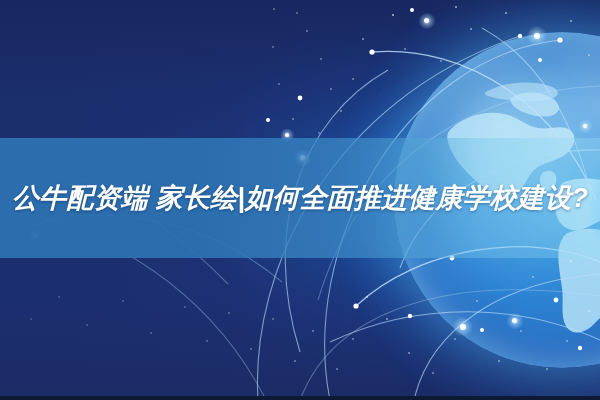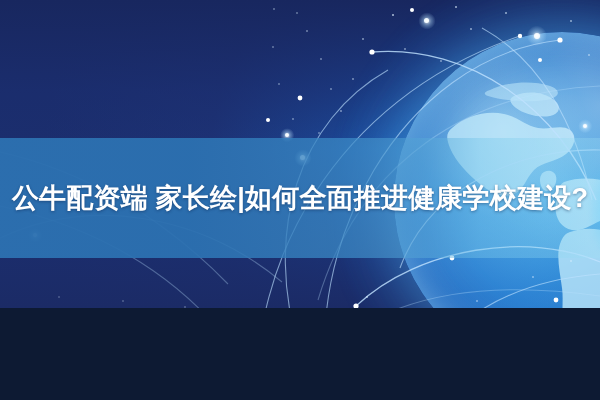--- a/index.html
+++ b/index.html
@@ -1,21 +1,22 @@
 <!DOCTYPE html>
 <html><head>
 <meta charset="utf-8">
 <style>
   html,body{margin:0;padding:0;background:#0d1a33;}
   #stage{
     position:relative;
-    width:600px;height:308px;
+    width:600px;height:396px;
     overflow:hidden;
     font-family:"Liberation Sans","DejaVu Sans",sans-serif;
     background:#1e3278;
+    font-style:italic;
   }
 
   
   .bg-base{
     position:absolute;inset:0;
     background:
       radial-gradient(ellipse 520px 420px at 94% 52%, #2e8fd6 0%, #2063b4 22%, #1c4592 45%, #1d3275 68%, #1b2e6e 100%),
       linear-gradient(105deg,#1d2f72 0%,#1e3278 38%,#1f3a87 62%,#214a9c 100%);
   }
   .bg-topdark{

